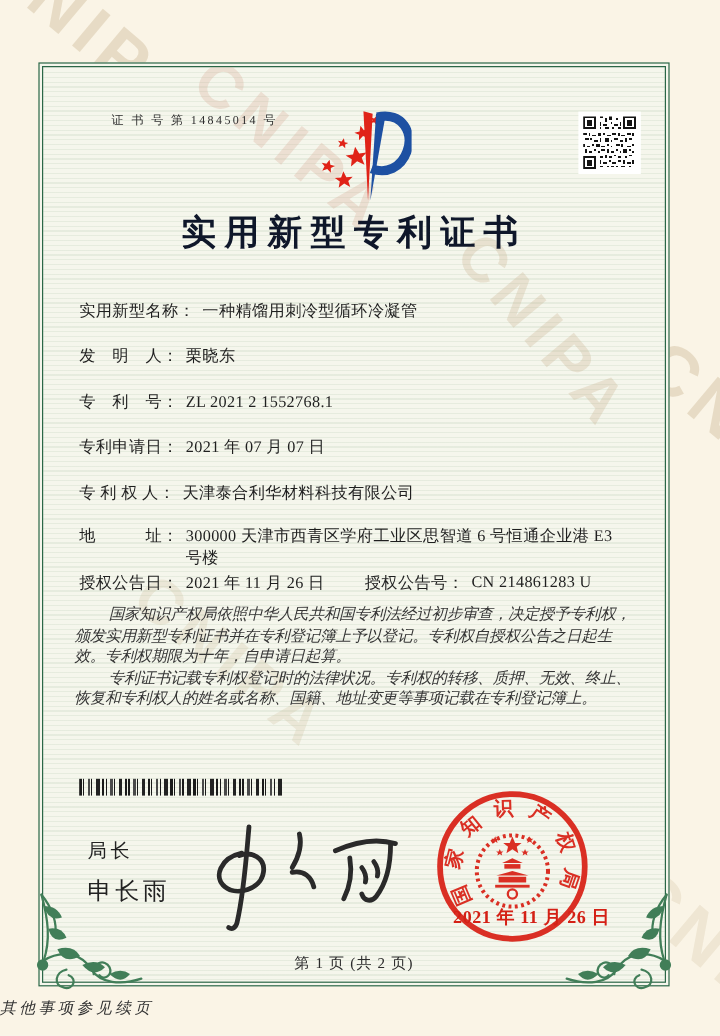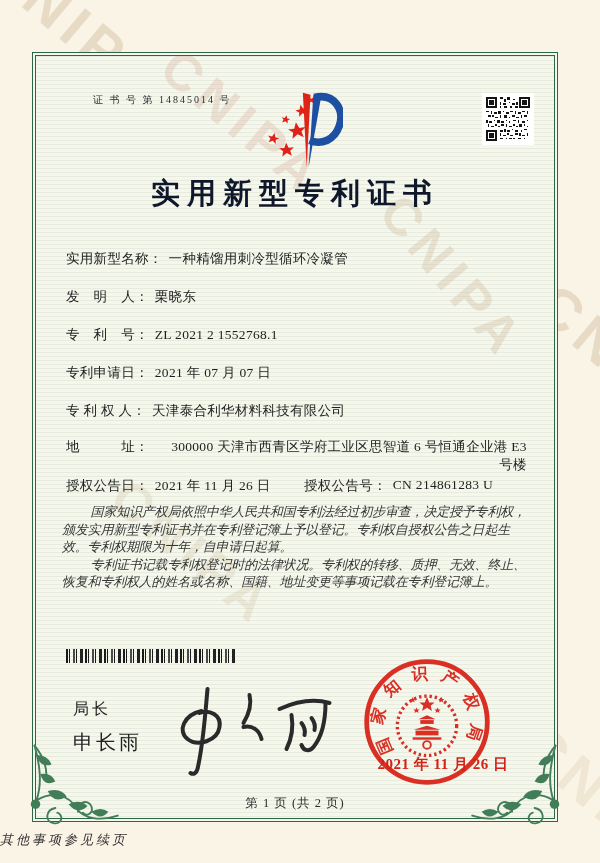--- a/index.html
+++ b/index.html
@@ -34,21 +34,21 @@
   .qr-wrap svg{position:absolute;left:4px;top:4px;width:44px;height:44px;}
   .logo{position:absolute;left:224px;top:36px;width:86px;height:84px;z-index:3;}
   .title{
     position:absolute;left:0;top:121px;width:100%;text-align:center;
     font-size:29px;font-weight:bold;letter-spacing:7px;color:#0f172a;z-index:3;
   }
   
   .field-row{position:absolute;left:33px;display:flex;align-items:flex-start;
     font-size:13.5px;color:#1f1f1f;letter-spacing:0.3px;line-height:18px;z-index:3;}
   .field-label{flex:none;}
-  .field-value{margin-left:6px;max-width:372px;text-align:right;}
+  .field-value{margin-left:6px;max-width:372px;}
   .grant-row{position:absolute;left:33px;top:424px;width:480px;height:20px;
     font-size:13.5px;color:#1f1f1f;letter-spacing:0.3px;z-index:3;}
   .grant-pair{position:absolute;top:0;display:flex;}
   .grant-pair.right{left:238px;}
   
   .paras{position:absolute;left:29px;top:450px;width:470px;z-index:3;
     font-size:13px;line-height:17.5px;font-style:italic;color:#353535;letter-spacing:-0.2px;}
   .paras p{margin:0;text-indent:2.2em;}
   
   .barcode{position:absolute;left:33px;top:596px;width:170px;height:14px;z-index:3;

